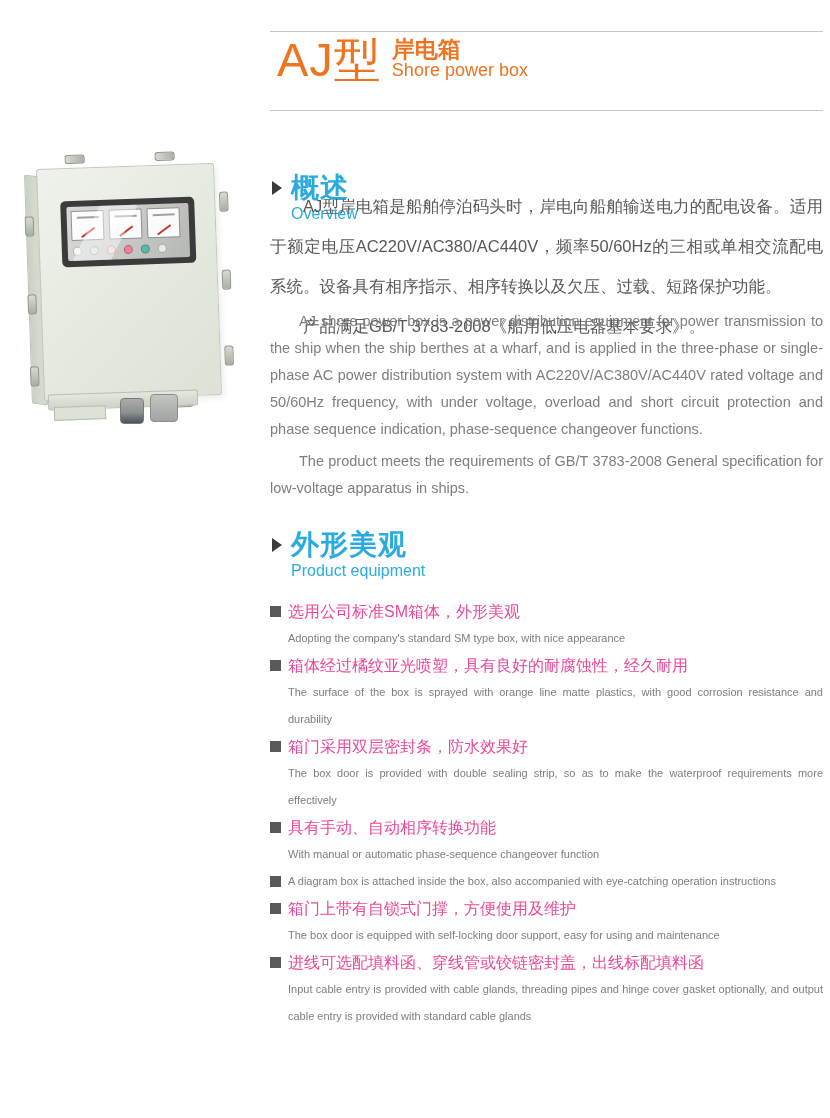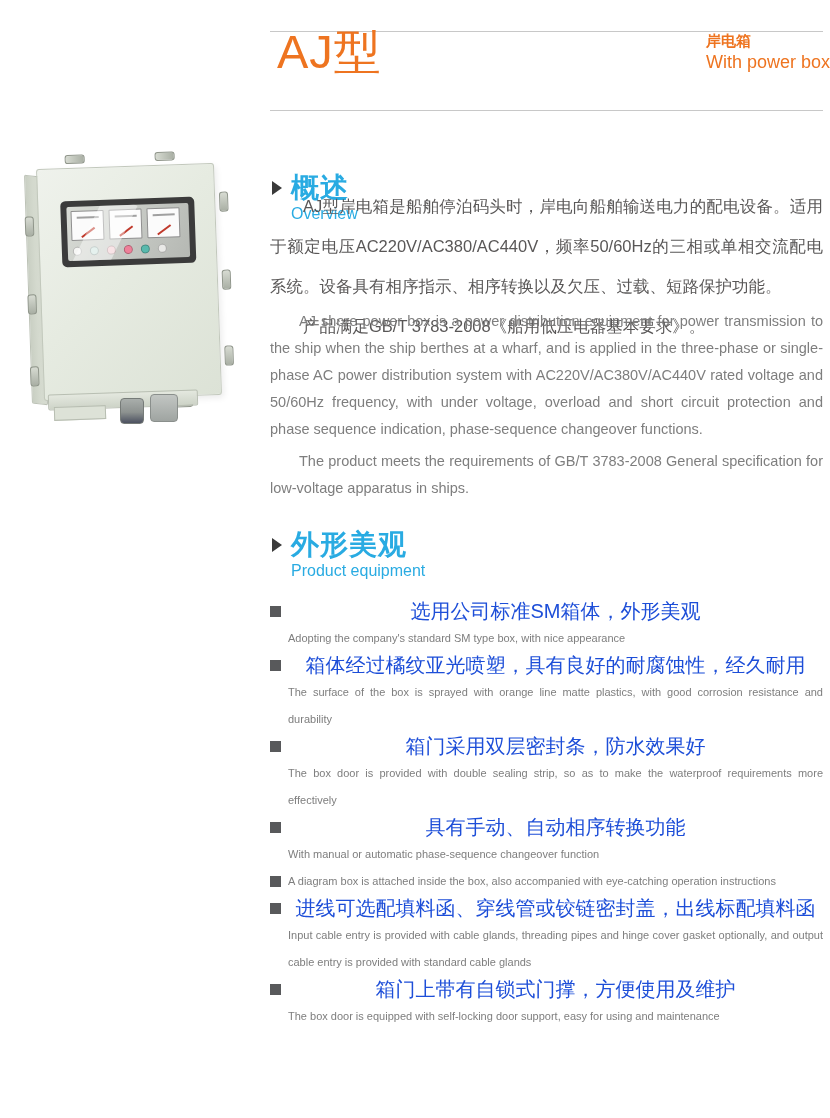--- a/index.html
+++ b/index.html
@@ -9,24 +9,24 @@
     position: relative;
     font-family: "Liberation Sans", "DejaVu Sans", sans-serif;
     overflow: hidden;
   }
 
   
   .rule { position: absolute; left: 270px; width: 553px; height: 1px; background: #c8c8c8; }
   .rule-top { top: 31px; }
   .rule-bottom { top: 110px; }
 
-  .title-row { position: absolute; left: 277px; top: 28px; width: 553px; display: flex; align-items: flex-end; justify-content: space-between; }
+  .title-row { position: absolute; left: 277px; top: 36px; width: 553px; display: flex; align-items: flex-end; }
   .model-name { color: var(--orange); font-size: 47px; font-weight: 400; line-height: 1; letter-spacing: 1px; }
   .title-sub { margin-left: 10px; padding-bottom: 2px; }
-  .title-cn { color: var(--orange); font-size: 15px; font-weight: bold; line-height: 22px; }
+  .title-cn { color: var(--orange); font-size: 23px; font-weight: bold; line-height: 22px; }
   .title-en { color: var(--orange); font-size: 18px; line-height: 21px; }
 
   .section-head { position: absolute; left: 272px; }
   .section-head .marker {
     position: absolute; left: 0; top: 9px;
     width: 0; height: 0;
     border-left: 10px solid #3a3a3a;
     border-top: 7px solid transparent;
     border-bottom: 7px solid transparent;
   }
@@ -46,21 +46,21 @@
     color: #7e7e7e; font-size: 14.5px; line-height: 27px;
     text-align: justify; text-indent: 2em; margin-bottom: 5px;
   }
 
   .feature-list { position: absolute; left: 270px; top: 598px; width: 553px; list-style: none; }
   .feature-item { position: relative; padding-left: 18px; }
   .feature-item .bullet {
     position: absolute; left: 0; top: 8px;
     width: 11px; height: 11px; background: #58595b;
   }
-  .feature-item .f-cn { color: #1d4ed8; font-size: 20px; line-height: 27px; text-align: center; }
+  .feature-item .f-cn { color: #ec4899; font-size: 16px; line-height: 27px; }
   .feature-item .f-en { color: #7e7e7e; font-size: 11px; line-height: 27px; text-align: justify; }
 
   
   .photo { position: absolute; left: 14px; top: 140px; width: 248px; height: 302px; }
   .box-body {
     position: absolute; left: 26px; top: 26px; width: 178px; height: 232px;
     background: linear-gradient(135deg, #eff2ec 0%, #e6ebe1 45%, #dce2d6 100%);
     border: 1px solid #c2c8bc; border-radius: 3px;
     transform: rotate(-2deg);
     box-shadow: 2px 3px 6px rgba(0,0,0,0.08);
@@ -161,21 +161,21 @@
   <div class="foot"></div>
   <div class="gland g1"></div>
   <div class="gland g2"></div>
 </div>
 
 <div class="rule rule-top"></div>
 <div class="title-row">
   <div class="model-name">AJ型</div>
   <div class="title-sub">
     <div class="title-cn">岸电箱</div>
-    <div class="title-en">With power box</div>
+    <div class="title-en">Shore power box</div>
   </div>
 </div>
 <div class="rule rule-bottom"></div>
 
 <div class="section-head overview-head">
   <span class="marker"></span>
   <div class="head-cn">概述</div>
   <div class="head-en">Overview</div>
 </div>
 
@@ -220,22 +220,22 @@
     <div class="f-en">With manual or automatic phase-sequence changeover function</div>
   </li>
 
   <li class="feature-item">
     <span class="bullet"></span>
     <div class="f-en">A diagram box is attached inside the box, also accompanied with eye-catching operation instructions</div>
   </li>
 
   <li class="feature-item">
     <span class="bullet"></span>
+    <div class="f-cn">箱门上带有自锁式门撑，方便使用及维护</div>
+    <div class="f-en">The box door is equipped with self-locking door support, easy for using and maintenance</div>
+  </li>
+
+  <li class="feature-item">
+    <span class="bullet"></span>
     <div class="f-cn">进线可选配填料函、穿线管或铰链密封盖，出线标配填料函</div>
     <div class="f-en">Input cable entry is provided with cable glands, threading pipes and hinge cover gasket optionally, and output cable entry is provided with standard cable glands</div>
   </li>
-
-  <li class="feature-item">
-    <span class="bullet"></span>
-    <div class="f-cn">箱门上带有自锁式门撑，方便使用及维护</div>
-    <div class="f-en">The box door is equipped with self-locking door support, easy for using and maintenance</div>
-  </li>
 </ul>
 
 </body></html>

